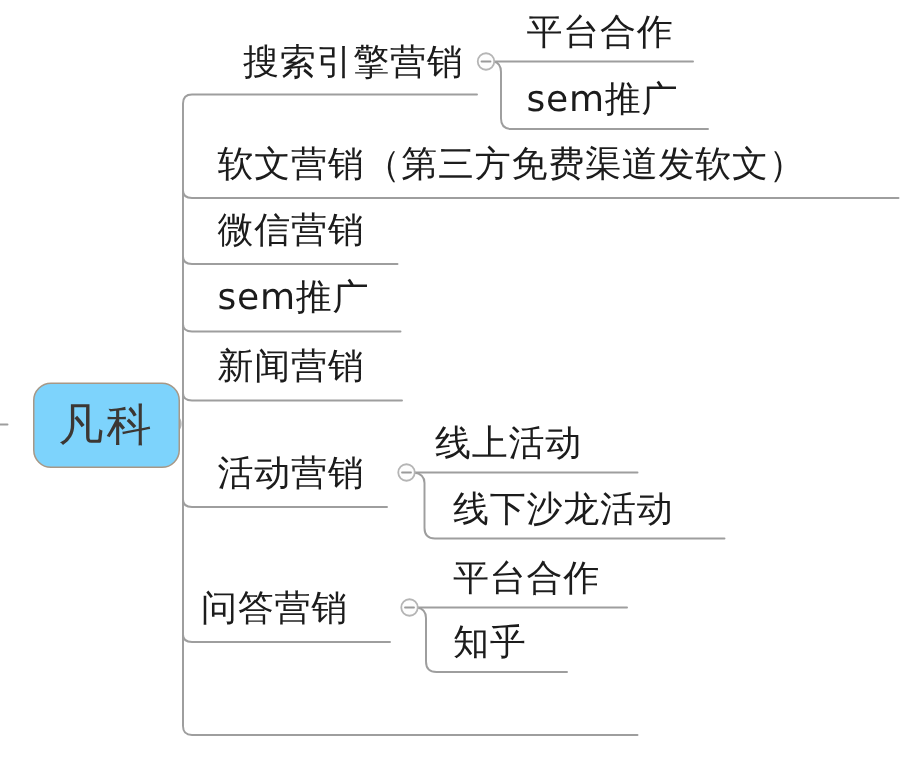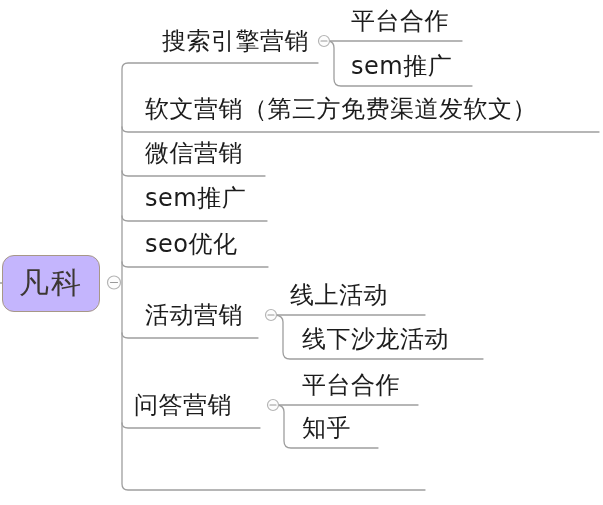--- a/index.html
+++ b/index.html
@@ -6,22 +6,22 @@
   #canvas{
     position:relative;width:603px;height:505px;background:#ffffff;
     font-family:"DejaVu Sans",sans-serif;overflow:hidden;
   }
   #wires{position:absolute;left:0;top:0;width:603px;height:505px;}
   .topic{
     position:absolute;height:28px;line-height:28px;font-size:24px;
     color:#1c1c1c;white-space:nowrap;letter-spacing:0.5px;
   }
   .root-node{
-    position:absolute;left:2px;top:255px;width:98px;height:57px;
-    background:#c4b5fd;border:1.5px solid #a79887;border-radius:12px;
+    position:absolute;left:22px;top:255px;width:98px;height:57px;
+    background:#7dd3fc;border:1.5px solid #a79887;border-radius:12px;
     box-sizing:border-box;display:flex;align-items:center;justify-content:center;
     font-size:30px;color:#3c3733;letter-spacing:2px;
   }
 </style>
 </head>
 <body>
 
 <div id="canvas">
 
   <svg id="wires" viewBox="0 0 603 505" xmlns="http://www.w3.org/2000/svg">
@@ -65,21 +65,21 @@
       <path d="M 270 405 H 276" stroke="#9a9a9a" stroke-width="1.2" stroke-linecap="round"></path>
     </g>
   </svg>
 
   <div class="root-node">凡科</div>
 
   <div class="topic" style="left:162px;top:27px">搜索引擎营销</div>
   <div class="topic" style="left:145px;top:95px">软文营销（第三方免费渠道发软文）</div>
   <div class="topic" style="left:145px;top:139px">微信营销</div>
   <div class="topic" style="left:145px;top:184px">sem推广</div>
-  <div class="topic" style="left:145px;top:230px">seo优化</div>
+  <div class="topic" style="left:145px;top:230px">新闻营销</div>
   <div class="topic" style="left:145px;top:301px">活动营销</div>
   <div class="topic" style="left:134px;top:391px">问答营销</div>
 
   <div class="topic" style="left:351px;top:7px">平台合作</div>
   <div class="topic" style="left:351px;top:52px">sem推广</div>
   <div class="topic" style="left:290px;top:281px">线上活动</div>
   <div class="topic" style="left:302px;top:325px">线下沙龙活动</div>
   <div class="topic" style="left:302px;top:371px">平台合作</div>
   <div class="topic" style="left:302px;top:414px">知乎</div>
 

